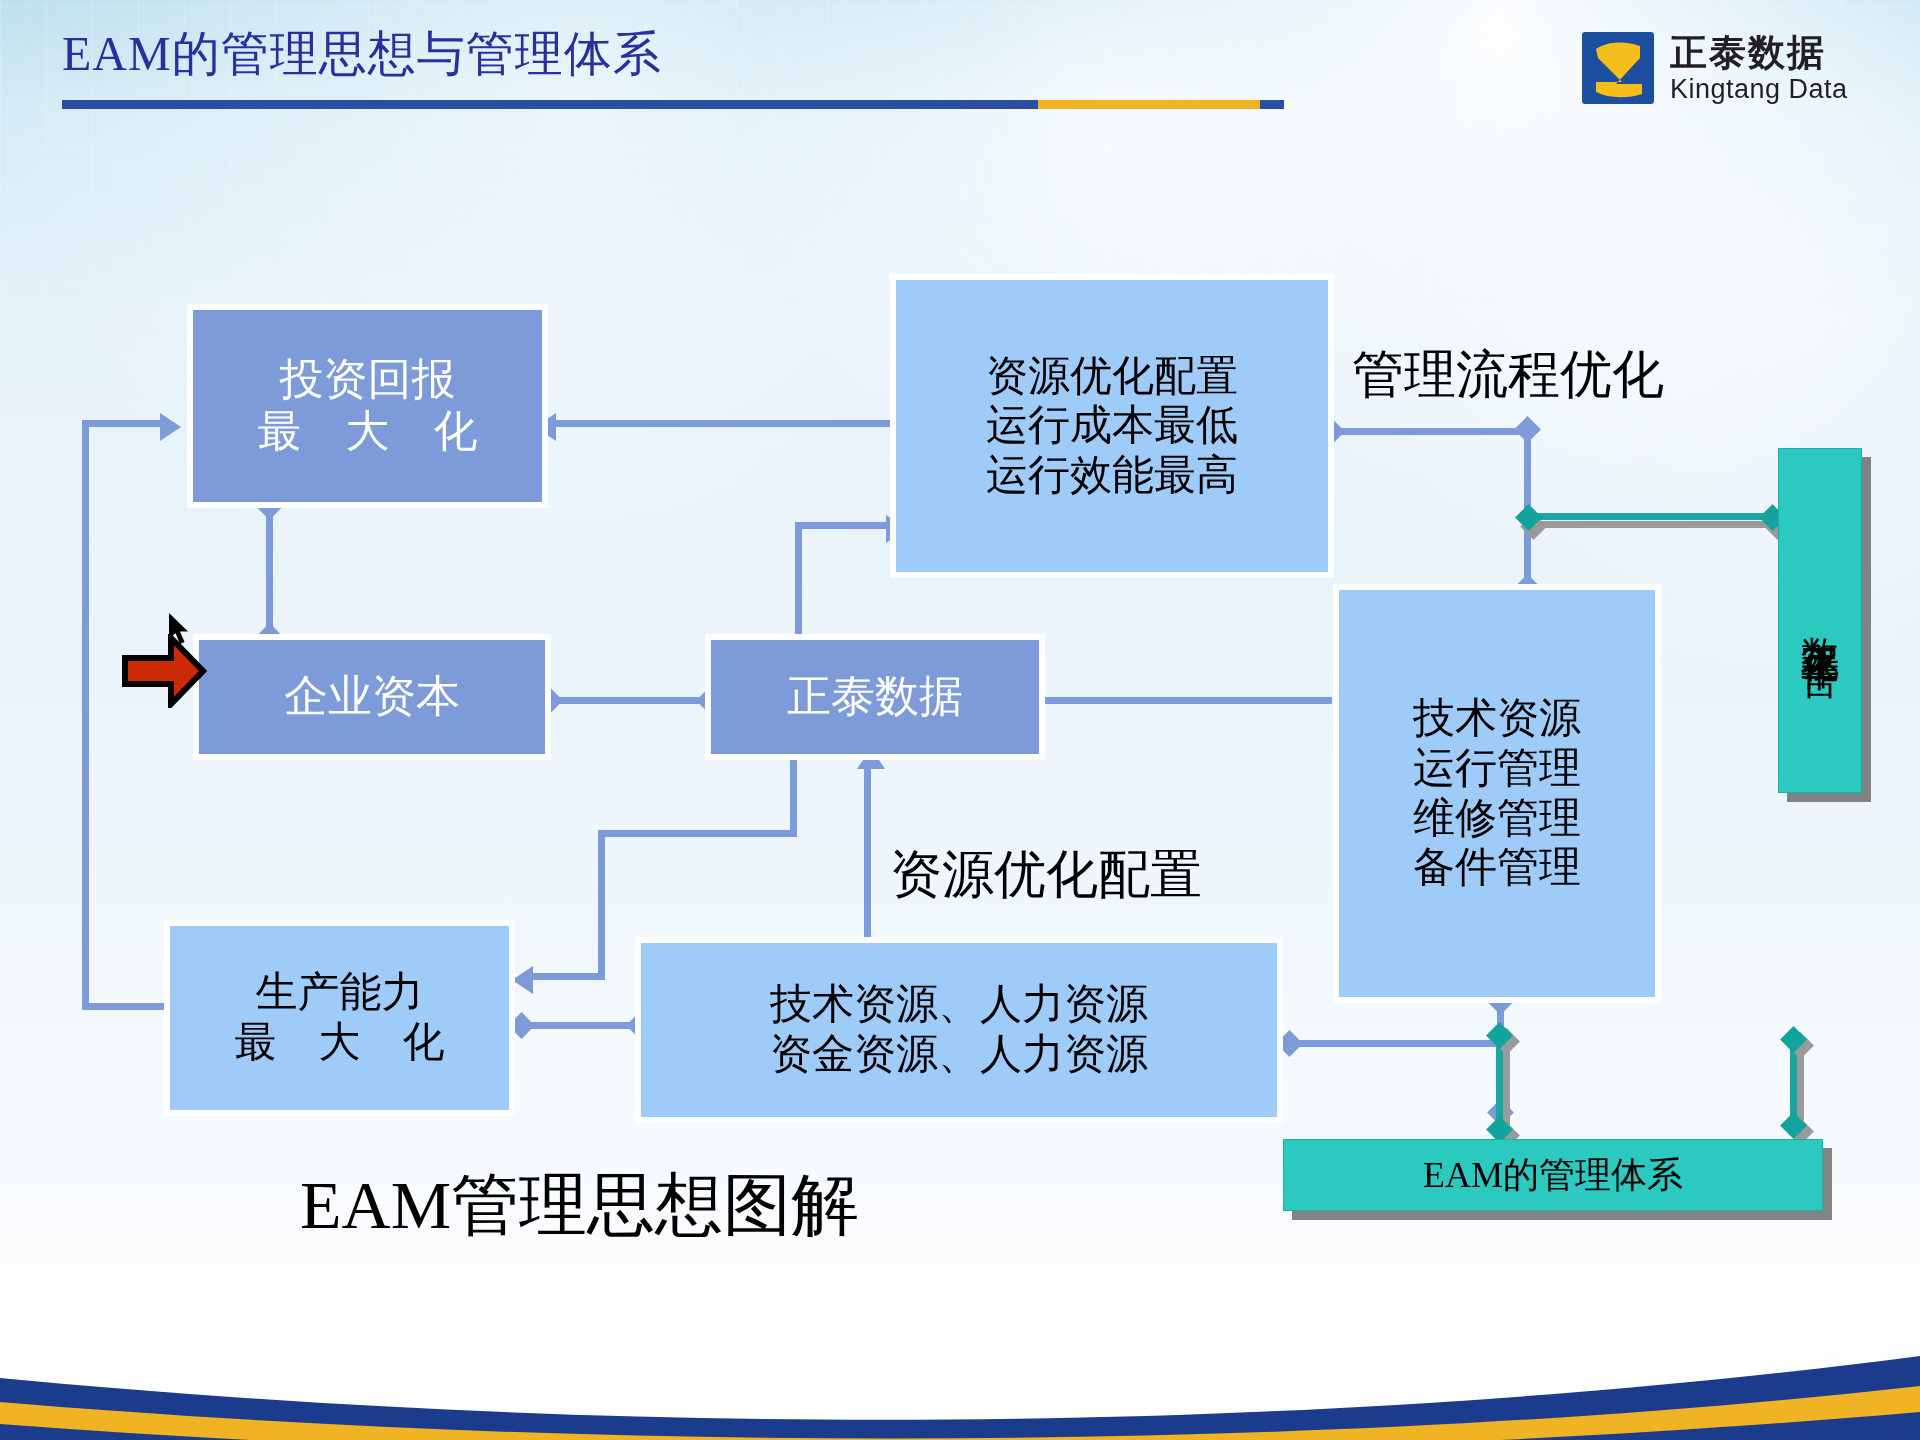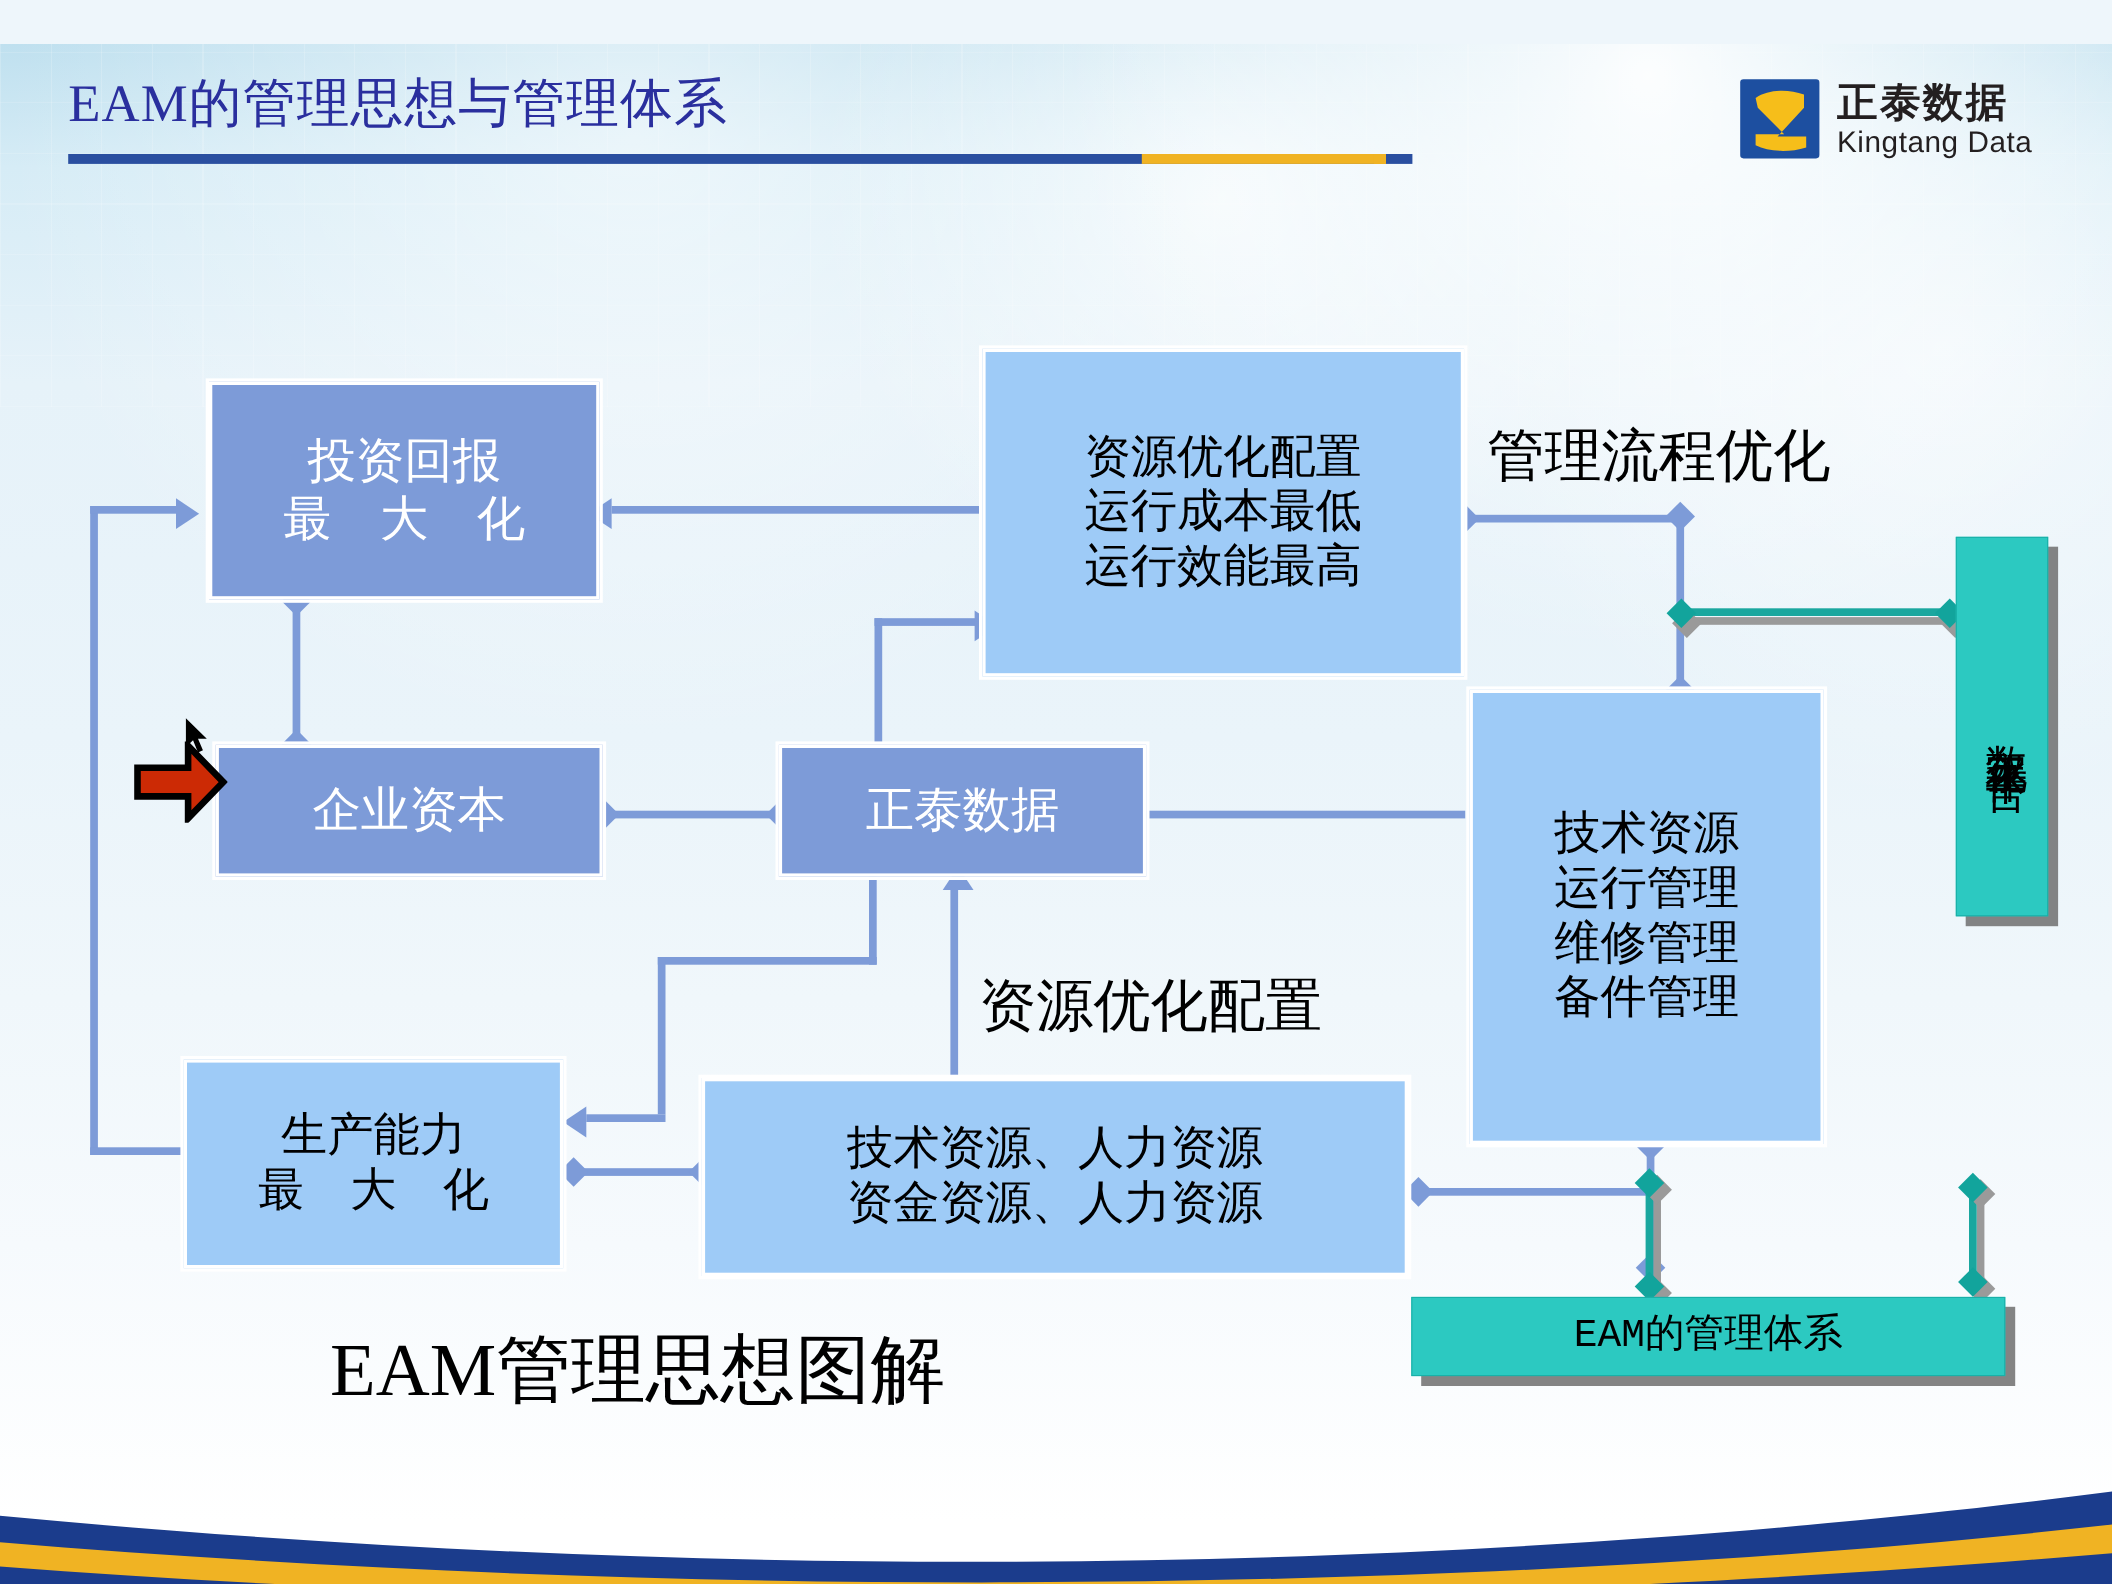--- a/index.html
+++ b/index.html
@@ -10,21 +10,20 @@
     background:#eef6fb;
   }
   #slide{
     position:absolute;inset:0;
     background:
       radial-gradient(circle at 78% 2%, rgba(255,255,255,.95) 0%, rgba(255,255,255,0) 26%),
       radial-gradient(circle at 58% 10%, rgba(255,255,255,.75) 0%, rgba(255,255,255,0) 22%),
       radial-gradient(circle at 92% 20%, rgba(255,255,255,.55) 0%, rgba(255,255,255,0) 20%),
       radial-gradient(ellipse at 30% 6%, rgba(255,255,255,.55) 0%, rgba(255,255,255,0) 30%),
       linear-gradient(180deg,#bfe0ef 0%,#d6ecf6 8%,#e6f2f9 22%,#eaf4fa 45%,#f0f7fb 62%,#f6fafd 78%,#ffffff 96%);
-    margin-top: 40px;
   }
   
   #skygrid{
     position:absolute;left:0;top:0;width:1920px;height:330px;
     background:
       repeating-linear-gradient(90deg, rgba(255,255,255,.20) 0px, rgba(255,255,255,.20) 1px, rgba(255,255,255,0) 1px, rgba(255,255,255,0) 46px),
       repeating-linear-gradient(0deg, rgba(255,255,255,.16) 0px, rgba(255,255,255,.16) 1px, rgba(255,255,255,0) 1px, rgba(255,255,255,0) 46px);
     opacity:.9;pointer-events:none;
   }
 
@@ -77,21 +76,20 @@
   }
   .node-light::before{
     content:"";position:absolute;inset:-6px;border:3px solid #ffffff;pointer-events:none;
   }
   .node .line{display:block;white-space:nowrap;text-align:center;}
 
   
   .node-teal{
     background:#2CC9C1;color:#000;border:1px solid #19b0a8;
     box-shadow:9px 9px 0 rgba(110,110,110,.85);
-    font-family:Liberation Mono, monospace;
   }
   #node-platform{
     width:84px;height:345px;left:1778px;top:448px;
     font-size:38px;
   }
   #node-platform .vtext{
     writing-mode:vertical-rl;text-orientation:upright;
     letter-spacing:4px;line-height:1;
   }
   #node-system{

